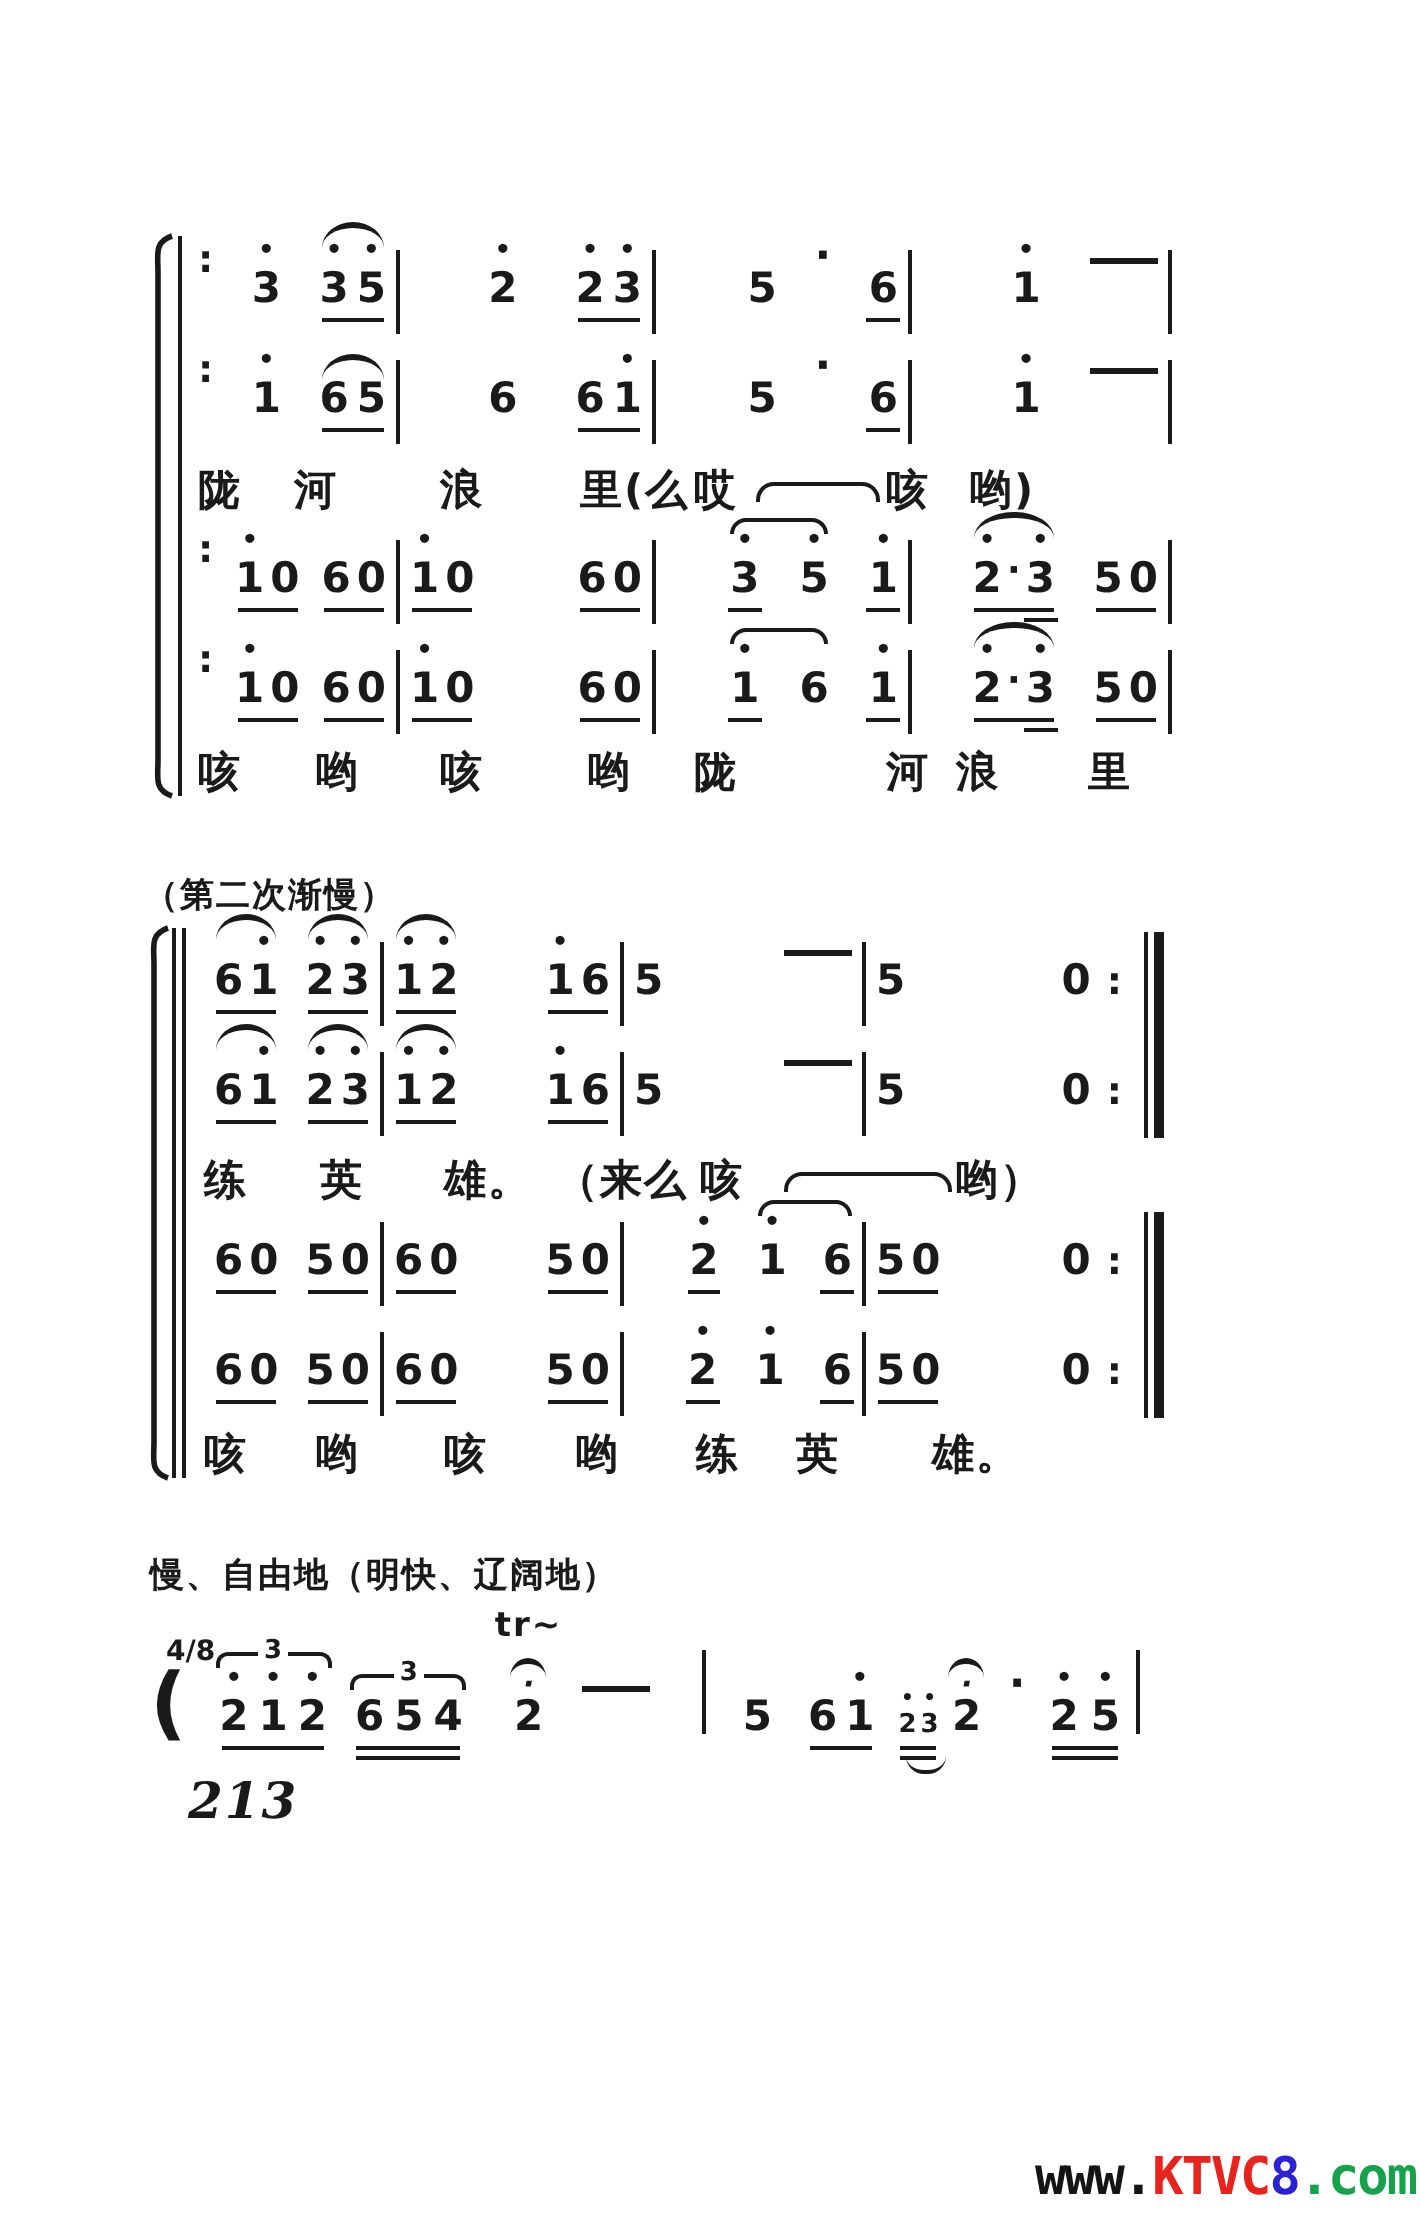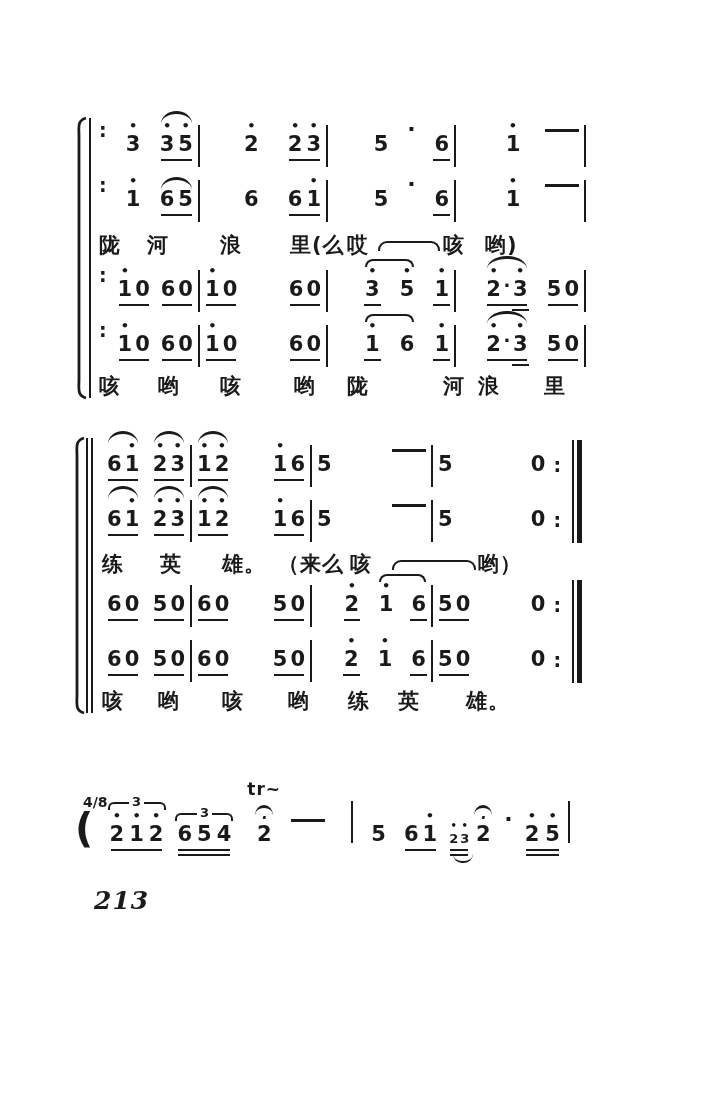--- a/index.html
+++ b/index.html
@@ -544,20 +544,21 @@
             <span class="syl" style="left: 126px;">咳</span>
             <span class="syl" style="left: 200px;">哟</span>
             <span class="syl" style="left: 253px;">陇</span>
             <span class="syl" style="left: 349px;">河</span>
             <span class="syl" style="left: 384px;">浪</span>
             <span class="syl" style="left: 450px;">里</span>
           </div>
         </div>
       </div>
       <div class="system" style="top: 436px; left: 72px;">
+        <div class="ann">（第二次渐慢）</div>
         <div class="sysbody" style="padding-left: 30px;">
           <svg width="14" height="279" class="bracketsvg">
             <path d="M12 2 C3 5 5 11 5 20 L5 259 C5 268 3 274 12 277" stroke="#1a1a1a" stroke-width="2.8" fill="none"></path>
           </svg>
           <i class="vl" style="left: 14px;"></i>
           <i class="vl" style="left: 19px;"></i>
           <div class="mrow" style="height: 54px; margin-bottom: 1px;">
             <div class="meas" style="width: 88px;">
               <div class="grp">
                 <i class="slur"></i>
@@ -1006,20 +1007,21 @@
             <i class="fb1"></i>
             <i class="fb2"></i>
           </div>
           <div class="finbar" style="top: 144px; height: 103px; left: 500px;">
             <i class="fb1"></i>
             <i class="fb2"></i>
           </div>
         </div>
       </div>
       <div class="system" style="top: 776px; left: 75px;">
+        <div class="tempo">慢、自由地（明快、辽阔地）</div>
         <div class="mrow3">
           <div class="tsp">
             <div class="ts">4/8</div>
             <div class="paren">(</div>
           </div>
           <span class="sp" style="width: 2px;"></span>
           <div class="grp">
             <div class="tri">
               <i class="tl"></i>
               <span class="tn">3</span>
@@ -1162,13 +1164,14 @@
             </div>
             <i class="ug" style="bottom: -5px;"></i>
             <i class="ug" style="bottom: -10px;"></i>
           </div>
           <span class="sp" style="width: 8px;"></span>
           <div class="bar"></div>
         </div>
       </div>
     </div>
   <div class="pageno">213</div>
+  <div class="watermark" id="wm"><span style="color: rgb(20, 20, 20);">www.</span><span style="color: rgb(232, 35, 29);">KTVC</span><span style="color: rgb(42, 34, 212);">8</span><span style="color: rgb(22, 162, 74);">.com</span></div>
 </div>
 
 </body></html>

